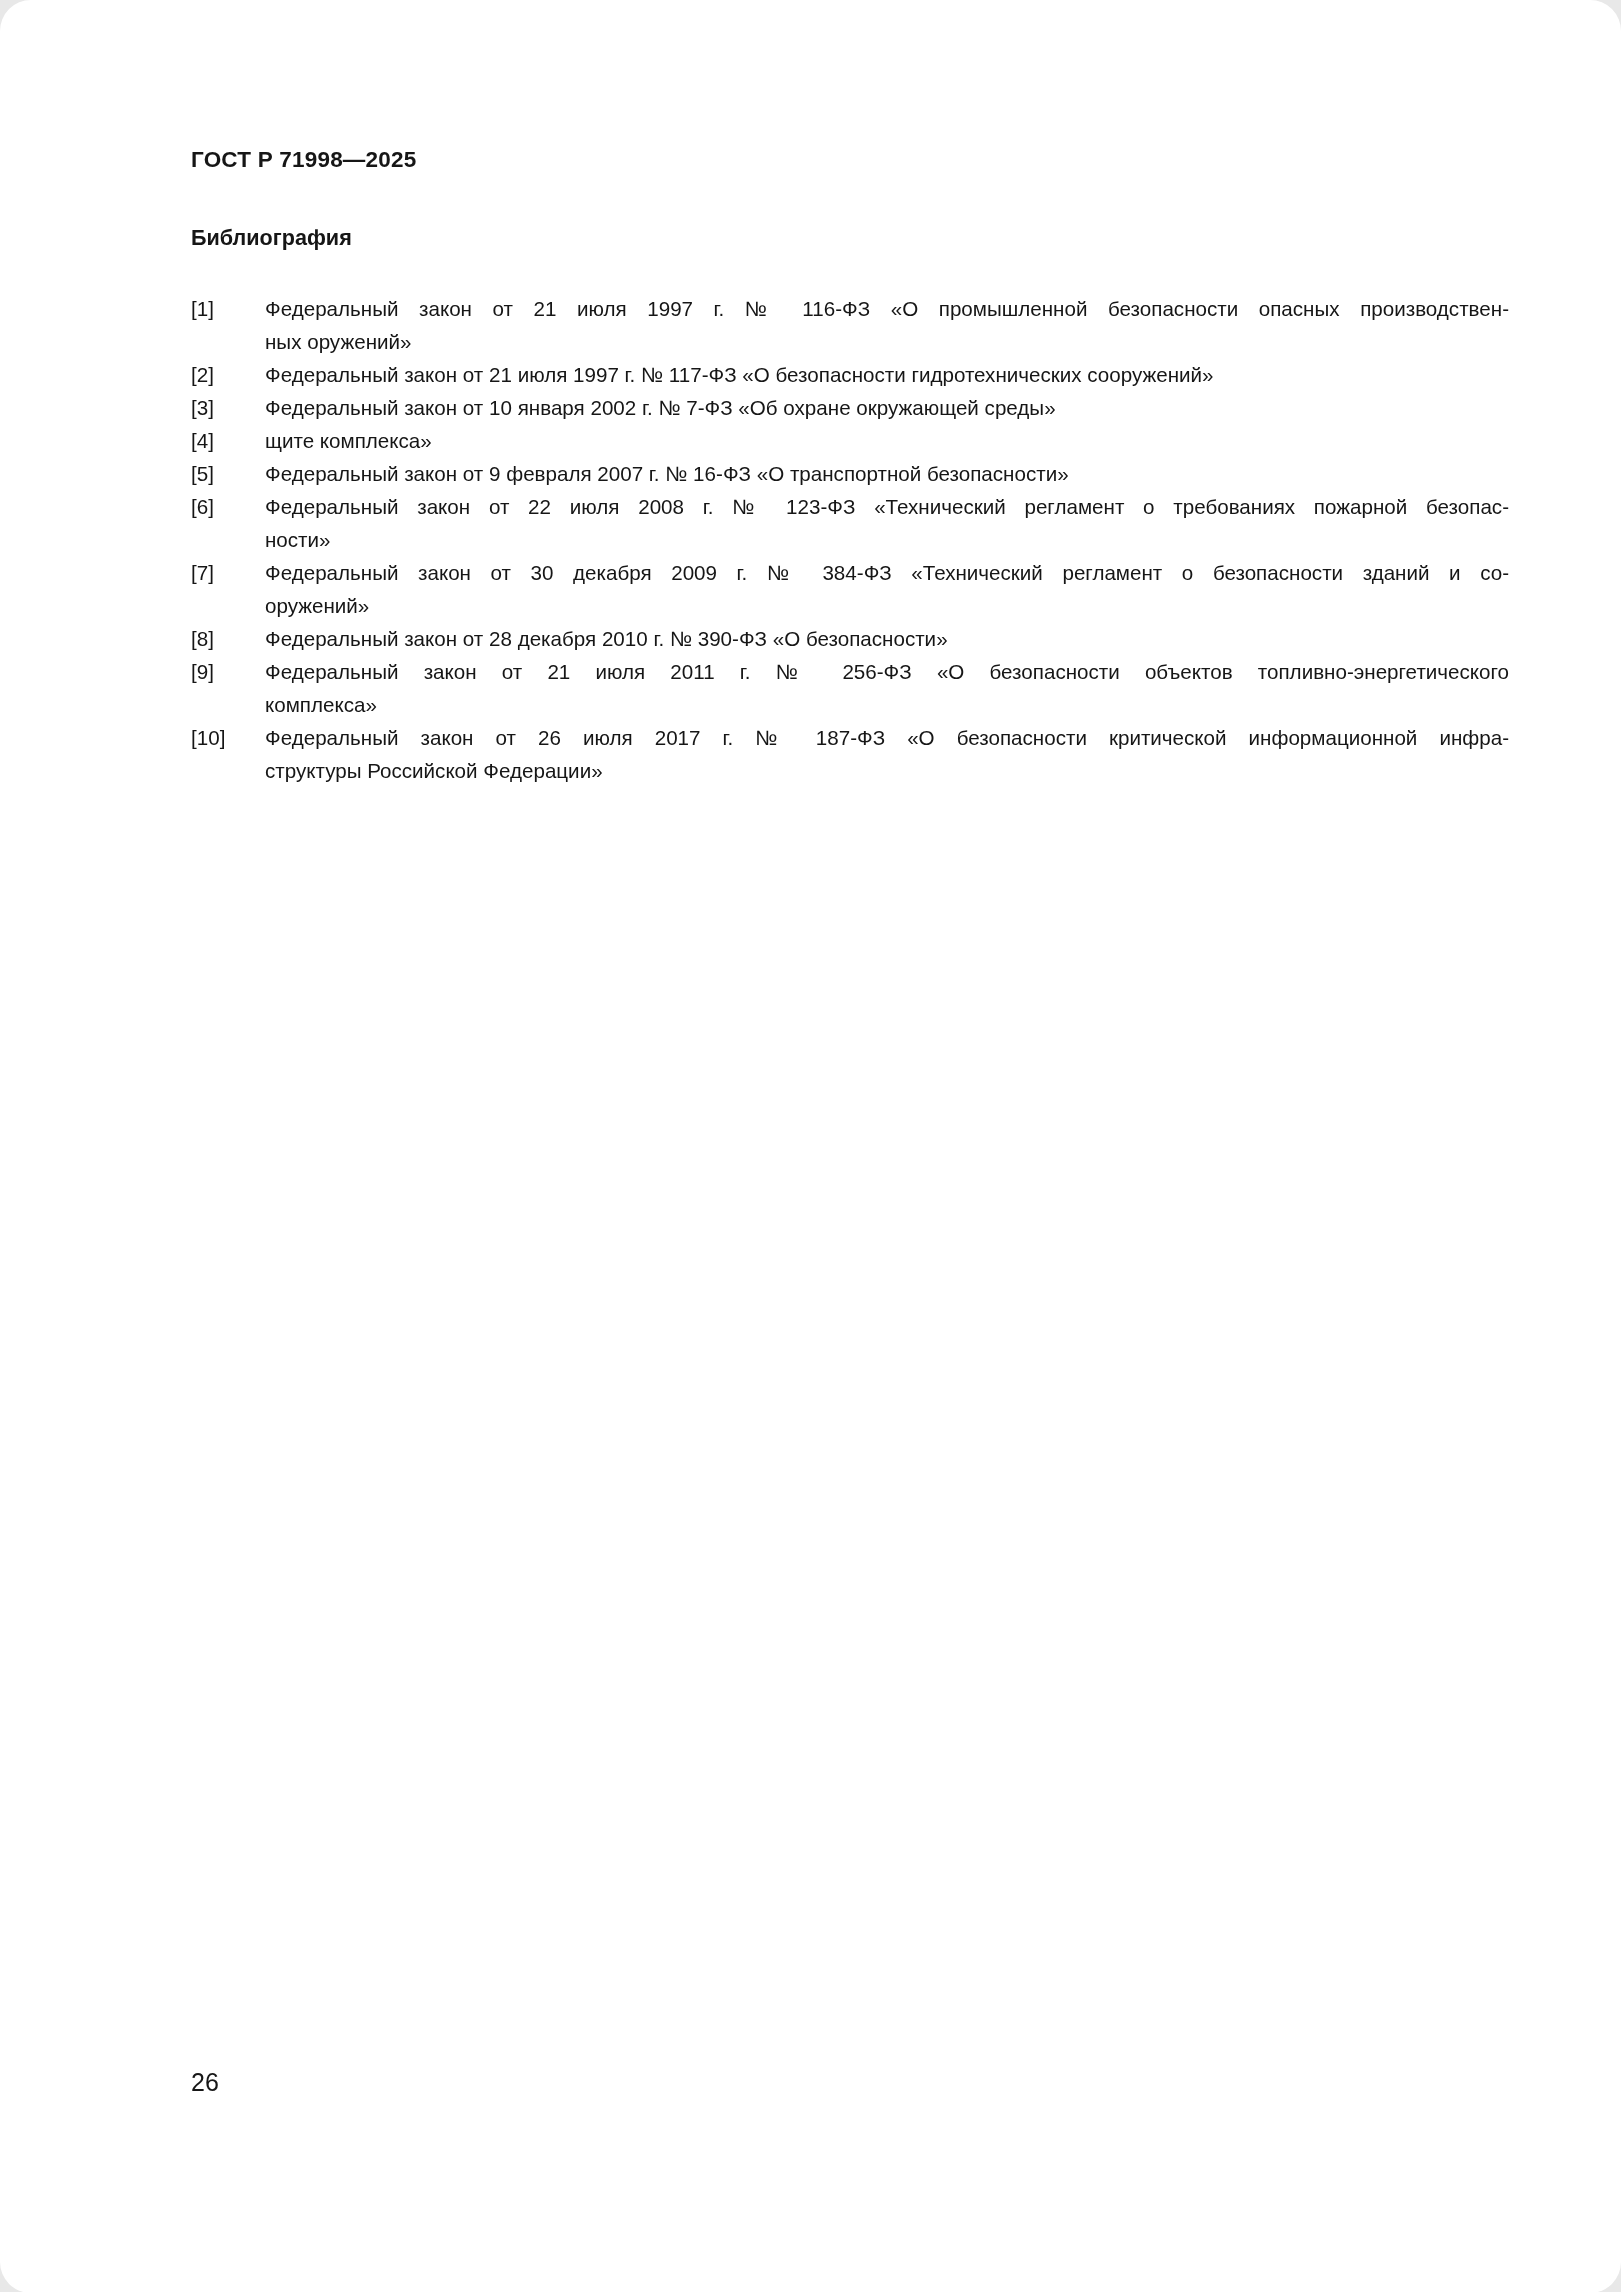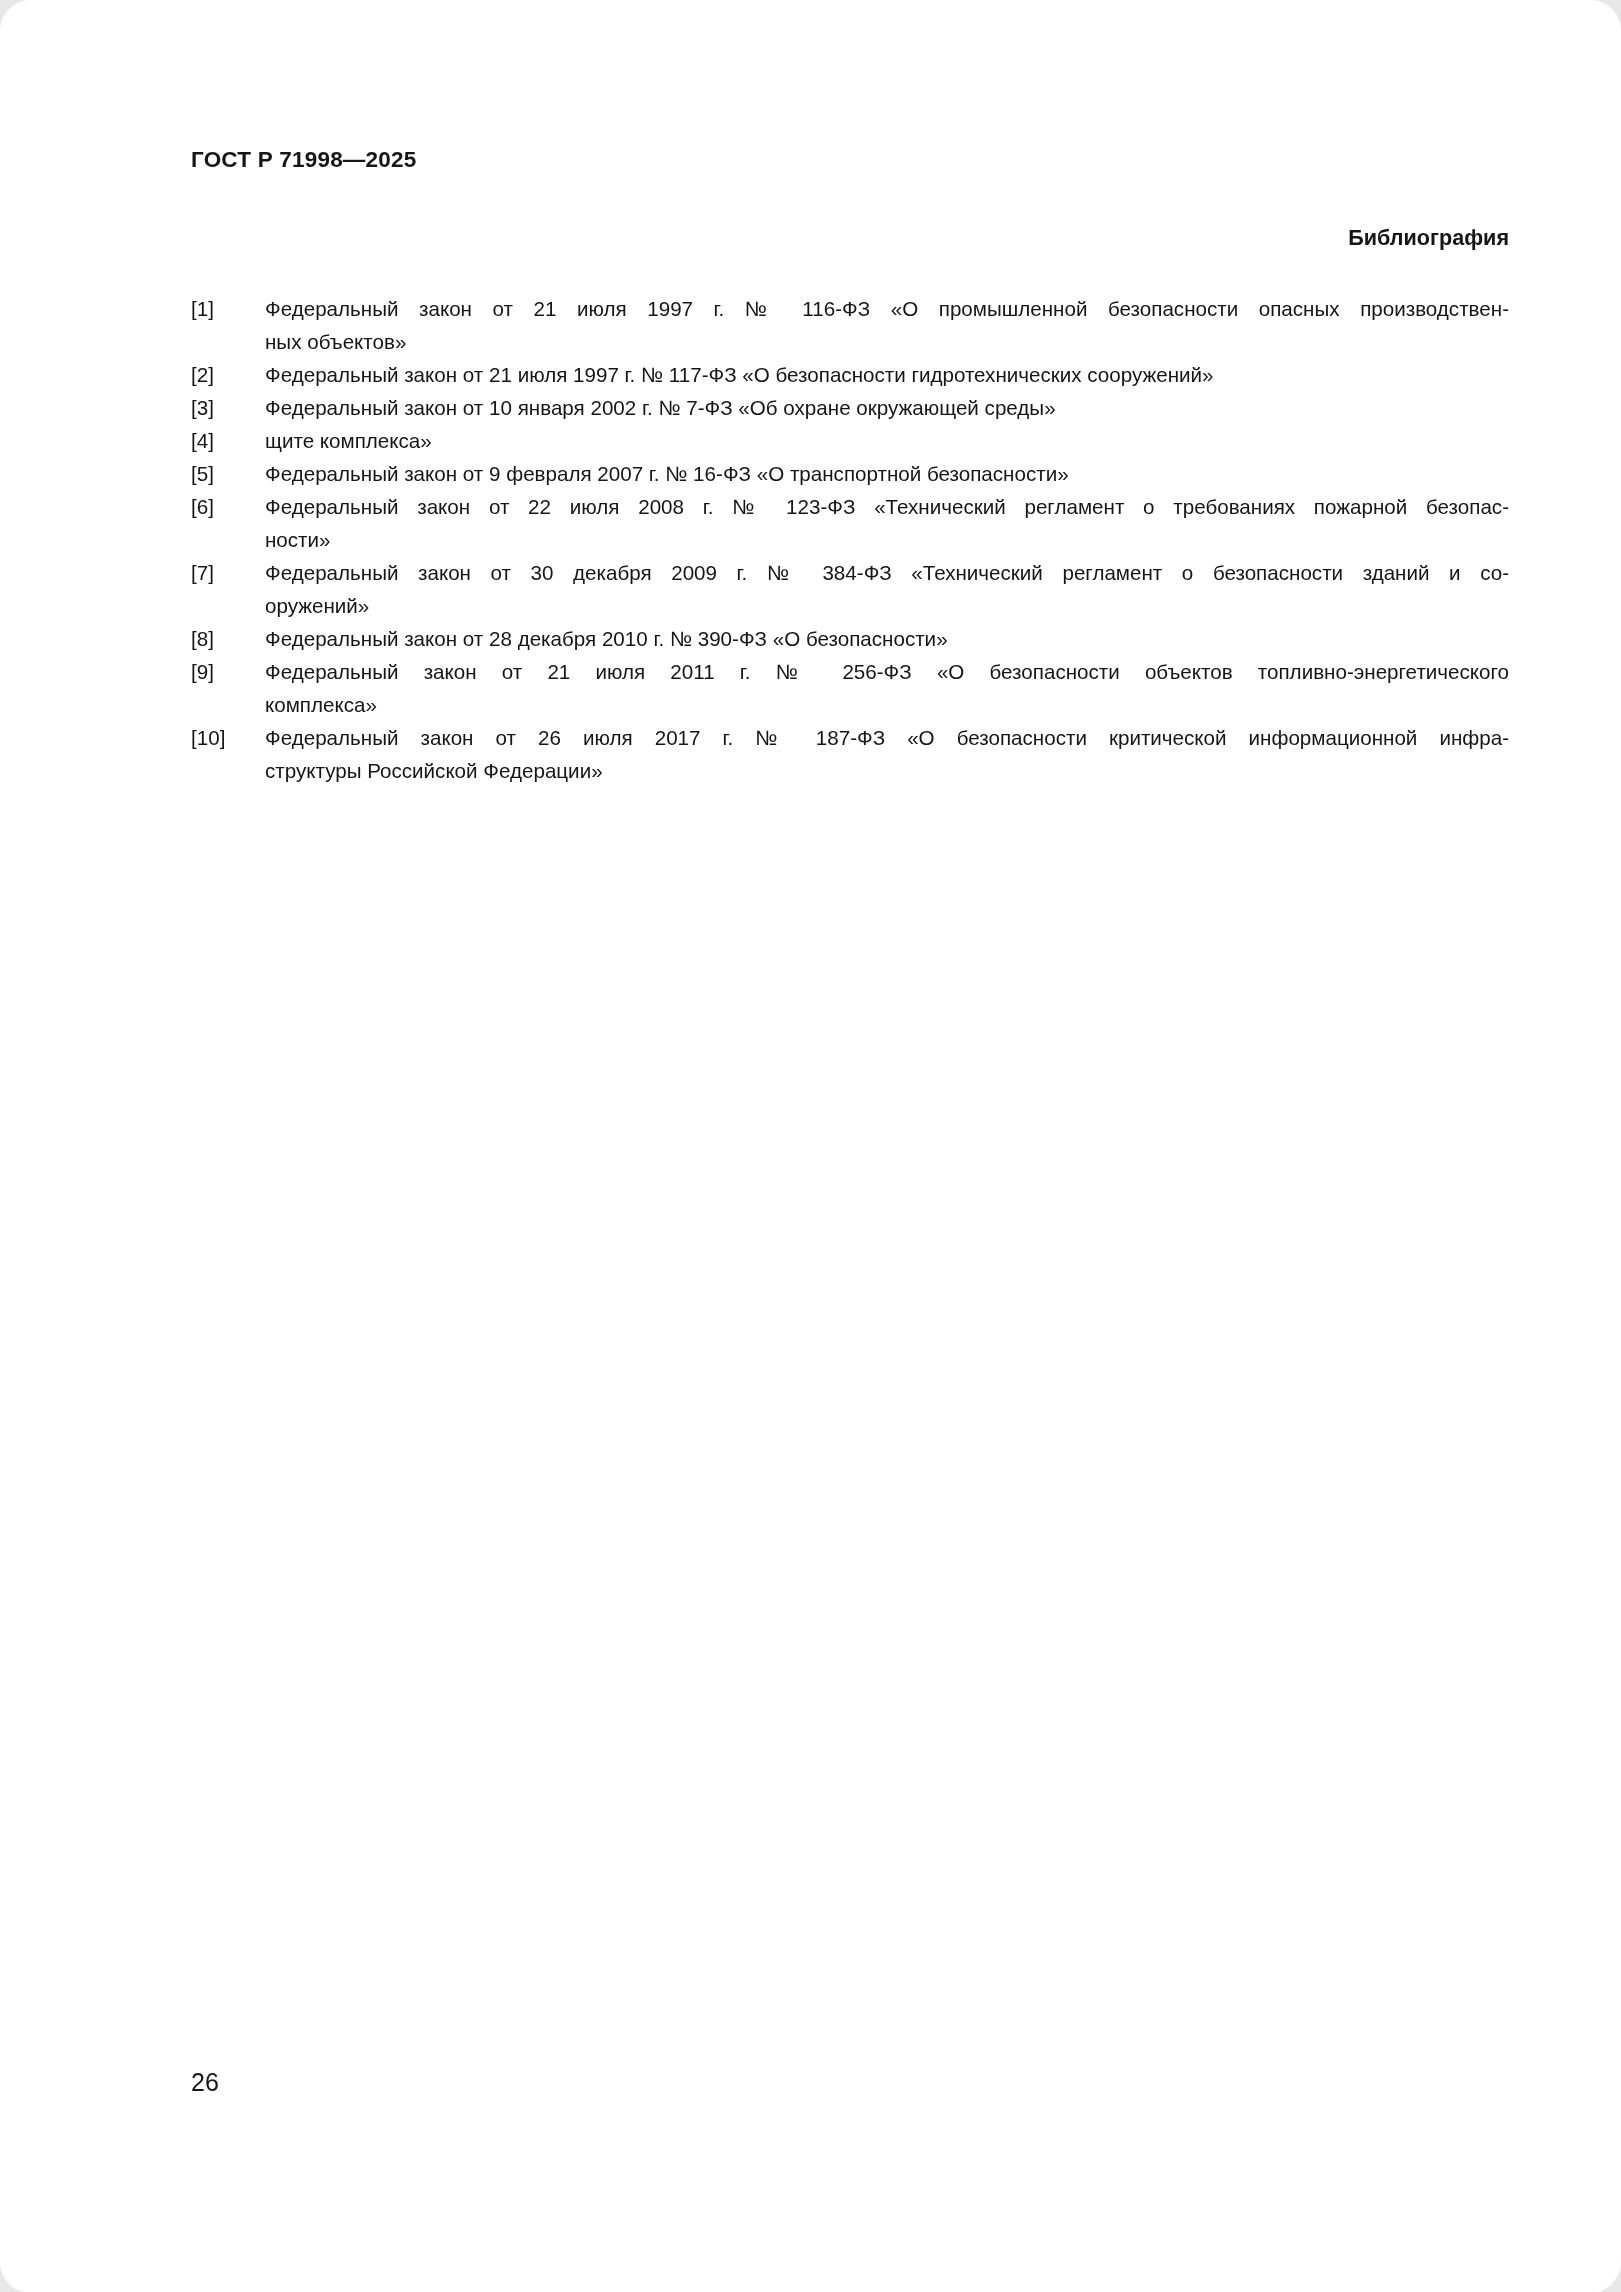--- a/index.html
+++ b/index.html
@@ -26,21 +26,21 @@
     font-weight: bold;
     letter-spacing: 0.2px;
     white-space: nowrap;
   }
   .doc-title {
     position: absolute;
     left: 191px;
     top: 225px;
     width: 1318px;
     margin: 0;
-    text-align: right;
+    text-align: left;
     font-size: 21.6px;
     font-weight: bold;
   }
   .bib-list {
     position: absolute;
     left: 191px;
     top: 292px;
     width: 1318px;
     font-size: 20.6px;
     line-height: 33px;
@@ -78,21 +78,21 @@
 <div class="page">
   <div class="doc-header">ГОСТ Р 71998—2025</div>
 
   <h1 class="doc-title">Библиография</h1>
 
   <div class="bib-list" id="bib-list">
   <div class="bib-item">
     <div class="bib-num">[1]</div>
     <div class="bib-text">
           <div class="bib-line justified">Федеральный закон от 21 июля 1997 г. № 116-ФЗ «О промышленной безопасности опасных производствен-</div>
-          <div class="bib-line">ных объектов»</div>
+          <div class="bib-line">ных оружений»</div>
         </div>
   </div>
 
   <div class="bib-item">
     <div class="bib-num">[2]</div>
     <div class="bib-text">
           <div class="bib-line">Федеральный закон от 21 июля 1997 г. № 117-ФЗ «О безопасности гидротехнических сооружений»</div>
         </div>
   </div>
 

